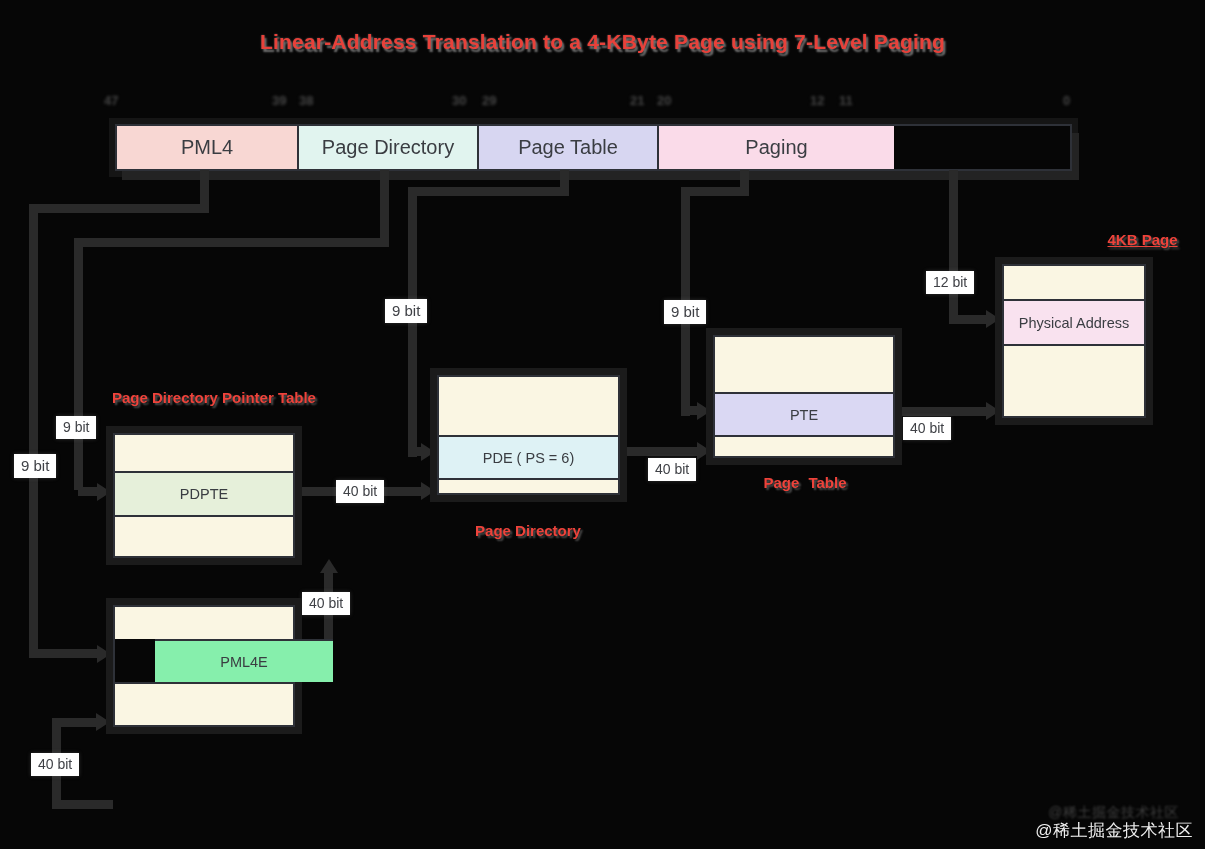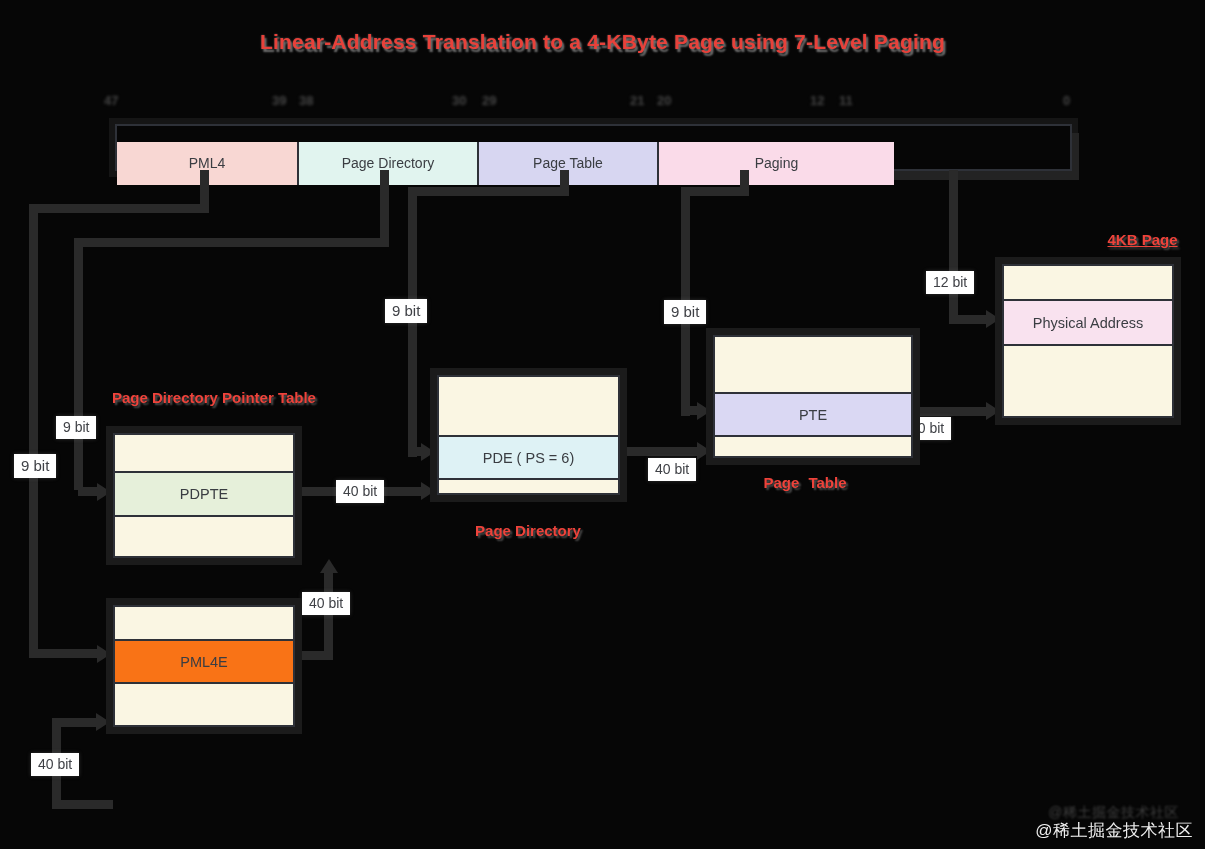--- a/index.html
+++ b/index.html
@@ -23,23 +23,22 @@
     filter:blur(1.4px);
   }
   
   .addr-row{
     left:115px;top:124px;width:957px;height:47px;display:flex;
     border:2px solid #2e3138;
     box-shadow:7px 9px 0 #232323,0 0 0 6px #151515;
   }
   .addr-cell{
     height:100%;display:flex;align-items:center;justify-content:center;
-    text-align:center;font-size:14px;color:#3a3d42;line-height:1.15;
+    text-align:center;font-size:20px;color:#3a3d42;line-height:1.15;
     padding:12px 6px;
-    margin-top:16px;
   }
   .addr-cell + .addr-cell{border-left:2px solid #2e3138;}
   .c-pml4{width:180px;background:#f8d7d3;}
   .c-pdp {width:180px;background:#eaf3da;}
   .c-pd  {width:180px;background:#e1f4ef;}
   .c-pt  {width:180px;background:#d7d6f1;}
   .c-off {width:237px;background:#fadbe9;}
   
   .wire{background:#2a2a2a;}
   .arrow-r{width:0;height:0;border-top:9px solid transparent;border-bottom:9px solid transparent;border-left:14px solid #2a2a2a;}
@@ -159,41 +158,41 @@
 
   <div class="abs redcap" style="left:103px;top:389px;width:222px;">Page Directory Pointer Table</div>
   <div class="abs tbl" style="left:113px;top:433px;width:182px;height:125px;">
     <div class="trow" style="height:36px;"></div>
     <div class="trow" style="height:44px;background:#e6f0da;">PDPTE</div>
     <div class="trow" style="flex:1;"></div>
   </div>
 
   <div class="abs tbl" style="left:113px;top:605px;width:182px;height:122px;">
     <div class="trow" style="height:32px;"></div>
-    <div class="trow" style="height:43px;background:#f97316;">PML4E</div>
+    <div class="trow" style="height:43px;background:#86efac;margin-left:40px;">PML4E</div>
     <div class="trow" style="flex:1;"></div>
   </div>
 
 
   <div class="abs tbl" style="left:437px;top:375px;width:183px;height:120px;">
     <div class="trow" style="height:58px;"></div>
     <div class="trow" style="height:43px;background:#def2f5;">PDE ( PS = 6)</div>
     <div class="trow" style="flex:1;"></div>
   </div>
   <div class="abs redcap" style="left:458px;top:522px;width:140px;">Page Directory</div>
 
-  <div class="abs tbl" style="left:713px;top:335px;width:200px;height:123px;">
+  <div class="abs tbl" style="left:713px;top:335px;width:182px;height:123px;">
     <div class="trow" style="height:55px;"></div>
     <div class="trow" style="height:43px;background:#dad8f3;">PTE</div>
     <div class="trow" style="flex:1;"></div>
   </div>
   <div class="abs redcap" style="left:750px;top:474px;width:110px;word-spacing:5px;">Page Table</div>
 
   <div class="abs redcap" style="left:1090px;top:231px;width:105px;text-decoration:underline;">4KB Page</div>
-  <div class="abs tbl" style="left:1002px;top:264px;width:172px;height:154px;">
+  <div class="abs tbl" style="left:1002px;top:264px;width:144px;height:154px;">
     <div class="trow" style="height:33px;"></div>
     <div class="trow" style="height:45px;background:#f9e2ef;">Physical Address</div>
     <div class="trow" style="flex:1;"></div>
   </div>
 
   <div class="abs wm-echo">@稀土掘金技术社区</div>
   <div class="abs wm">@稀土掘金技术社区</div>
 
 </div>
 

